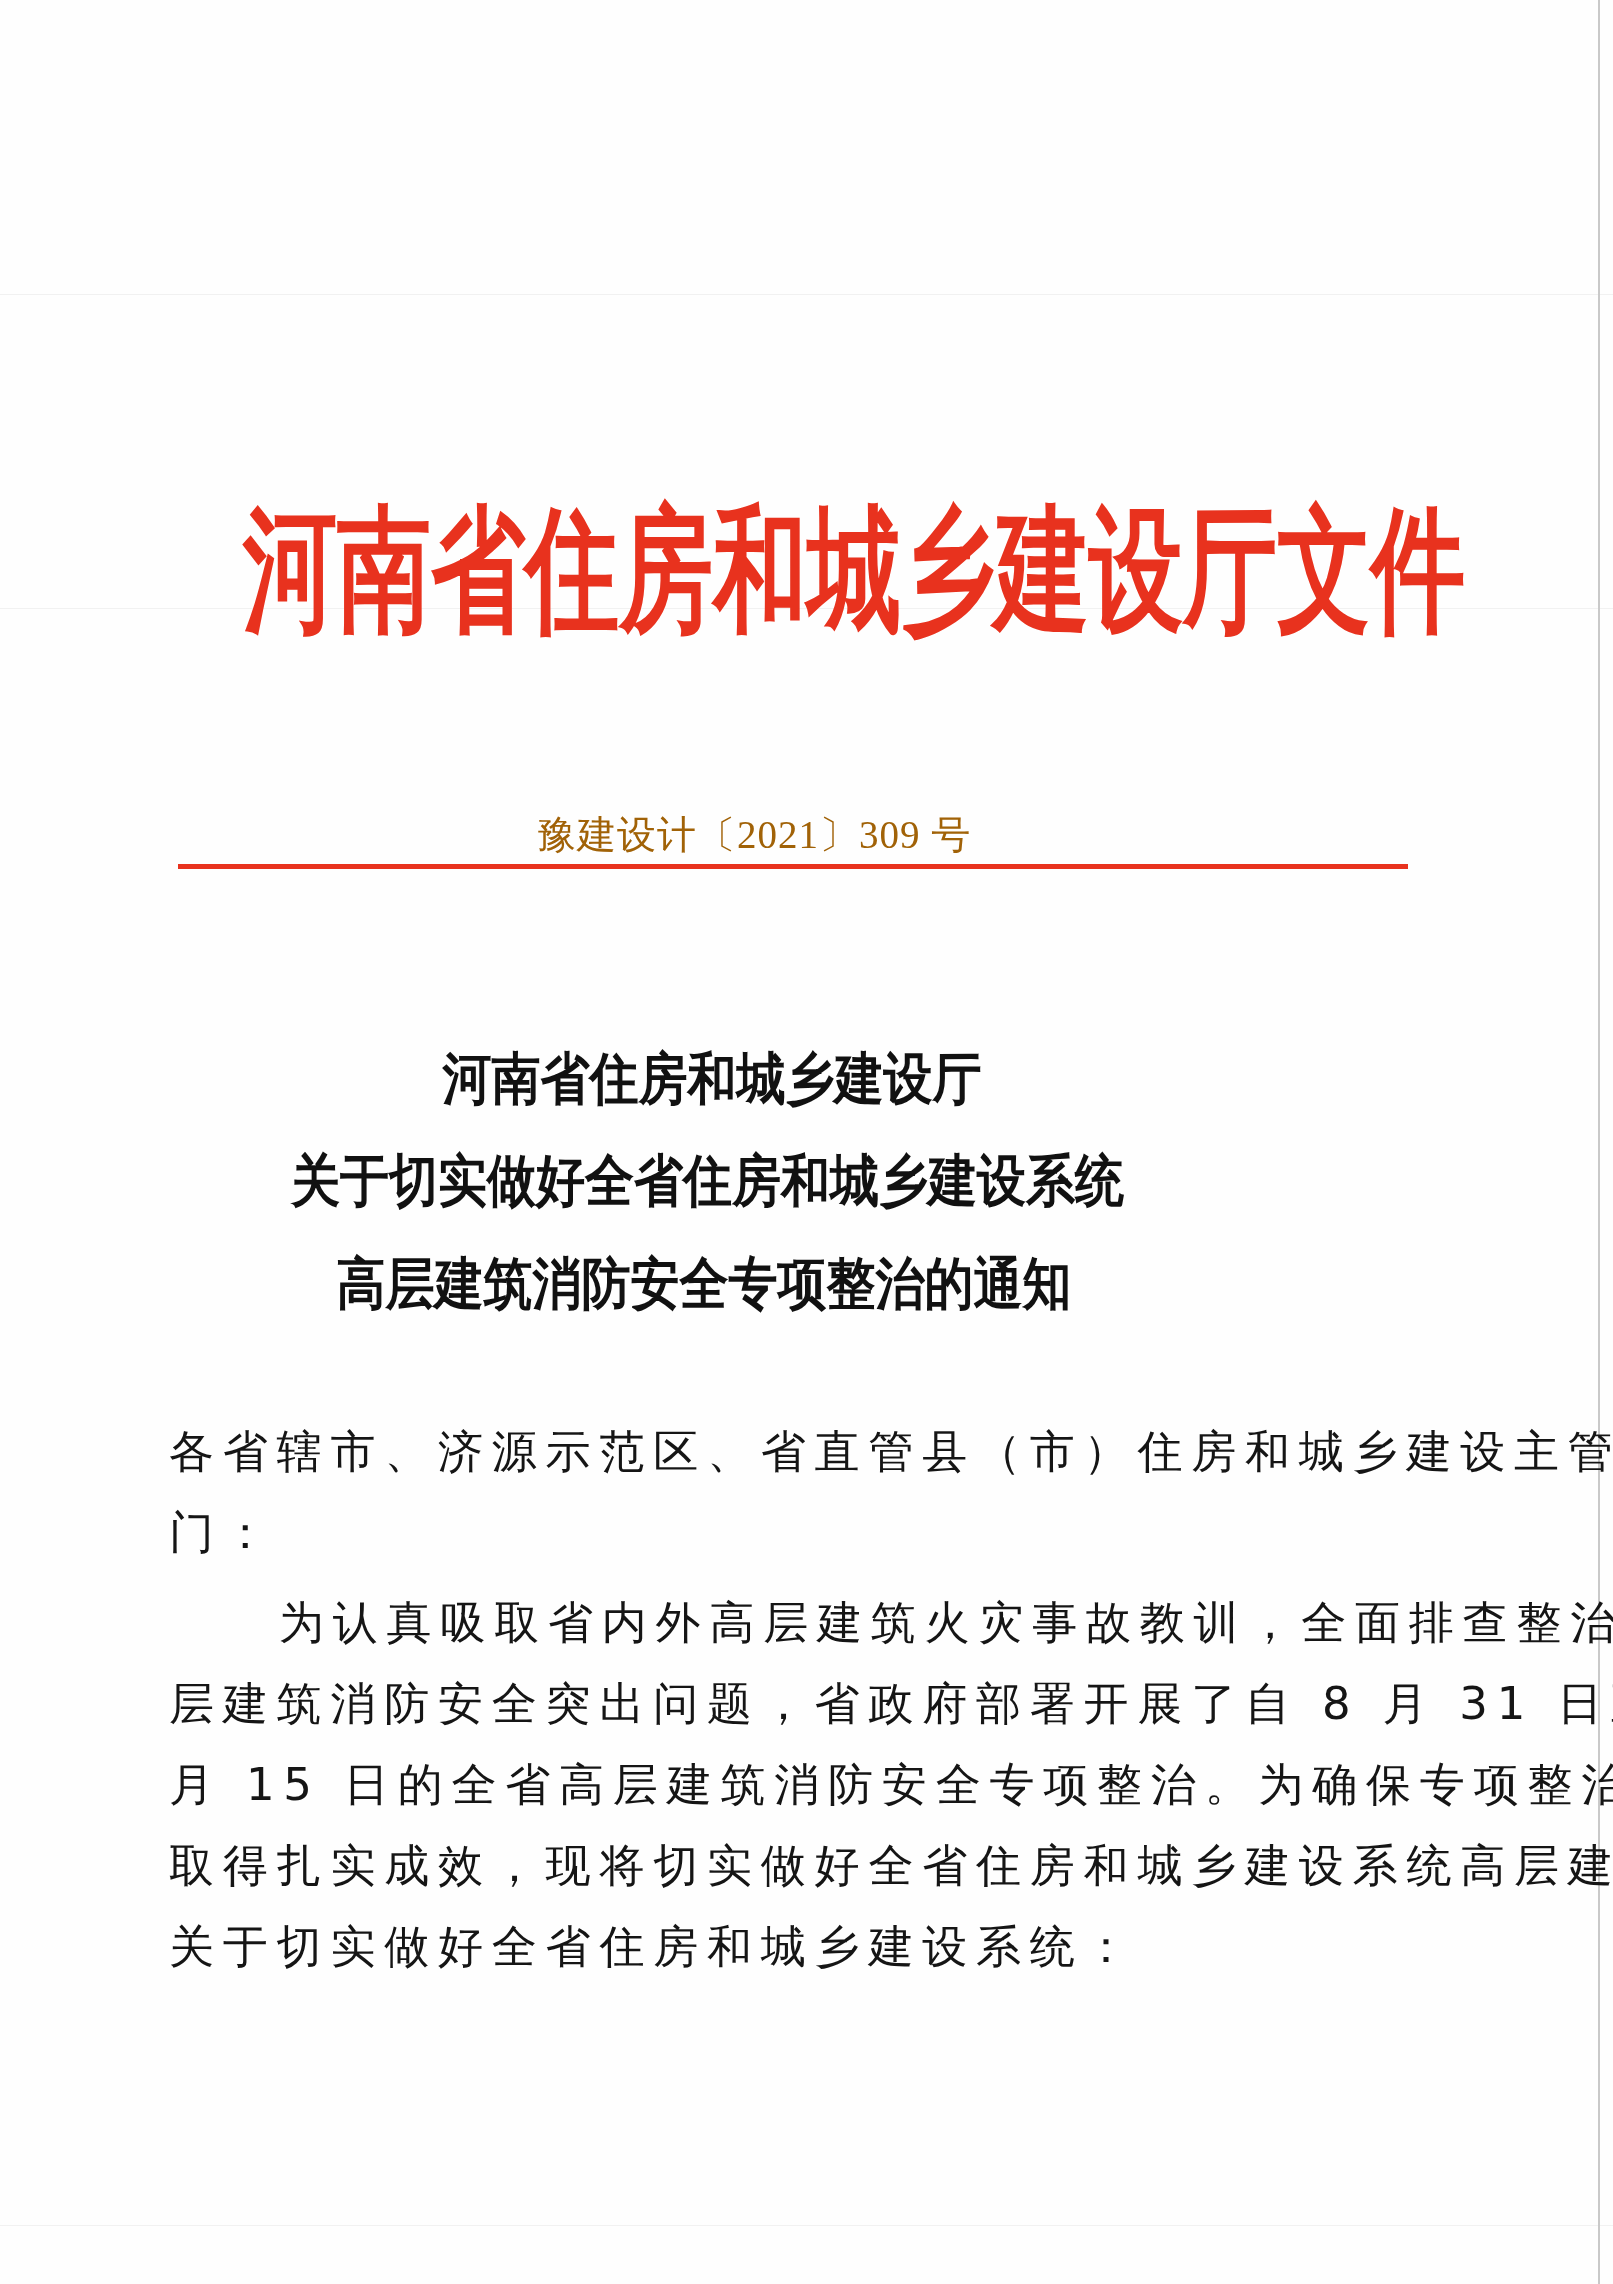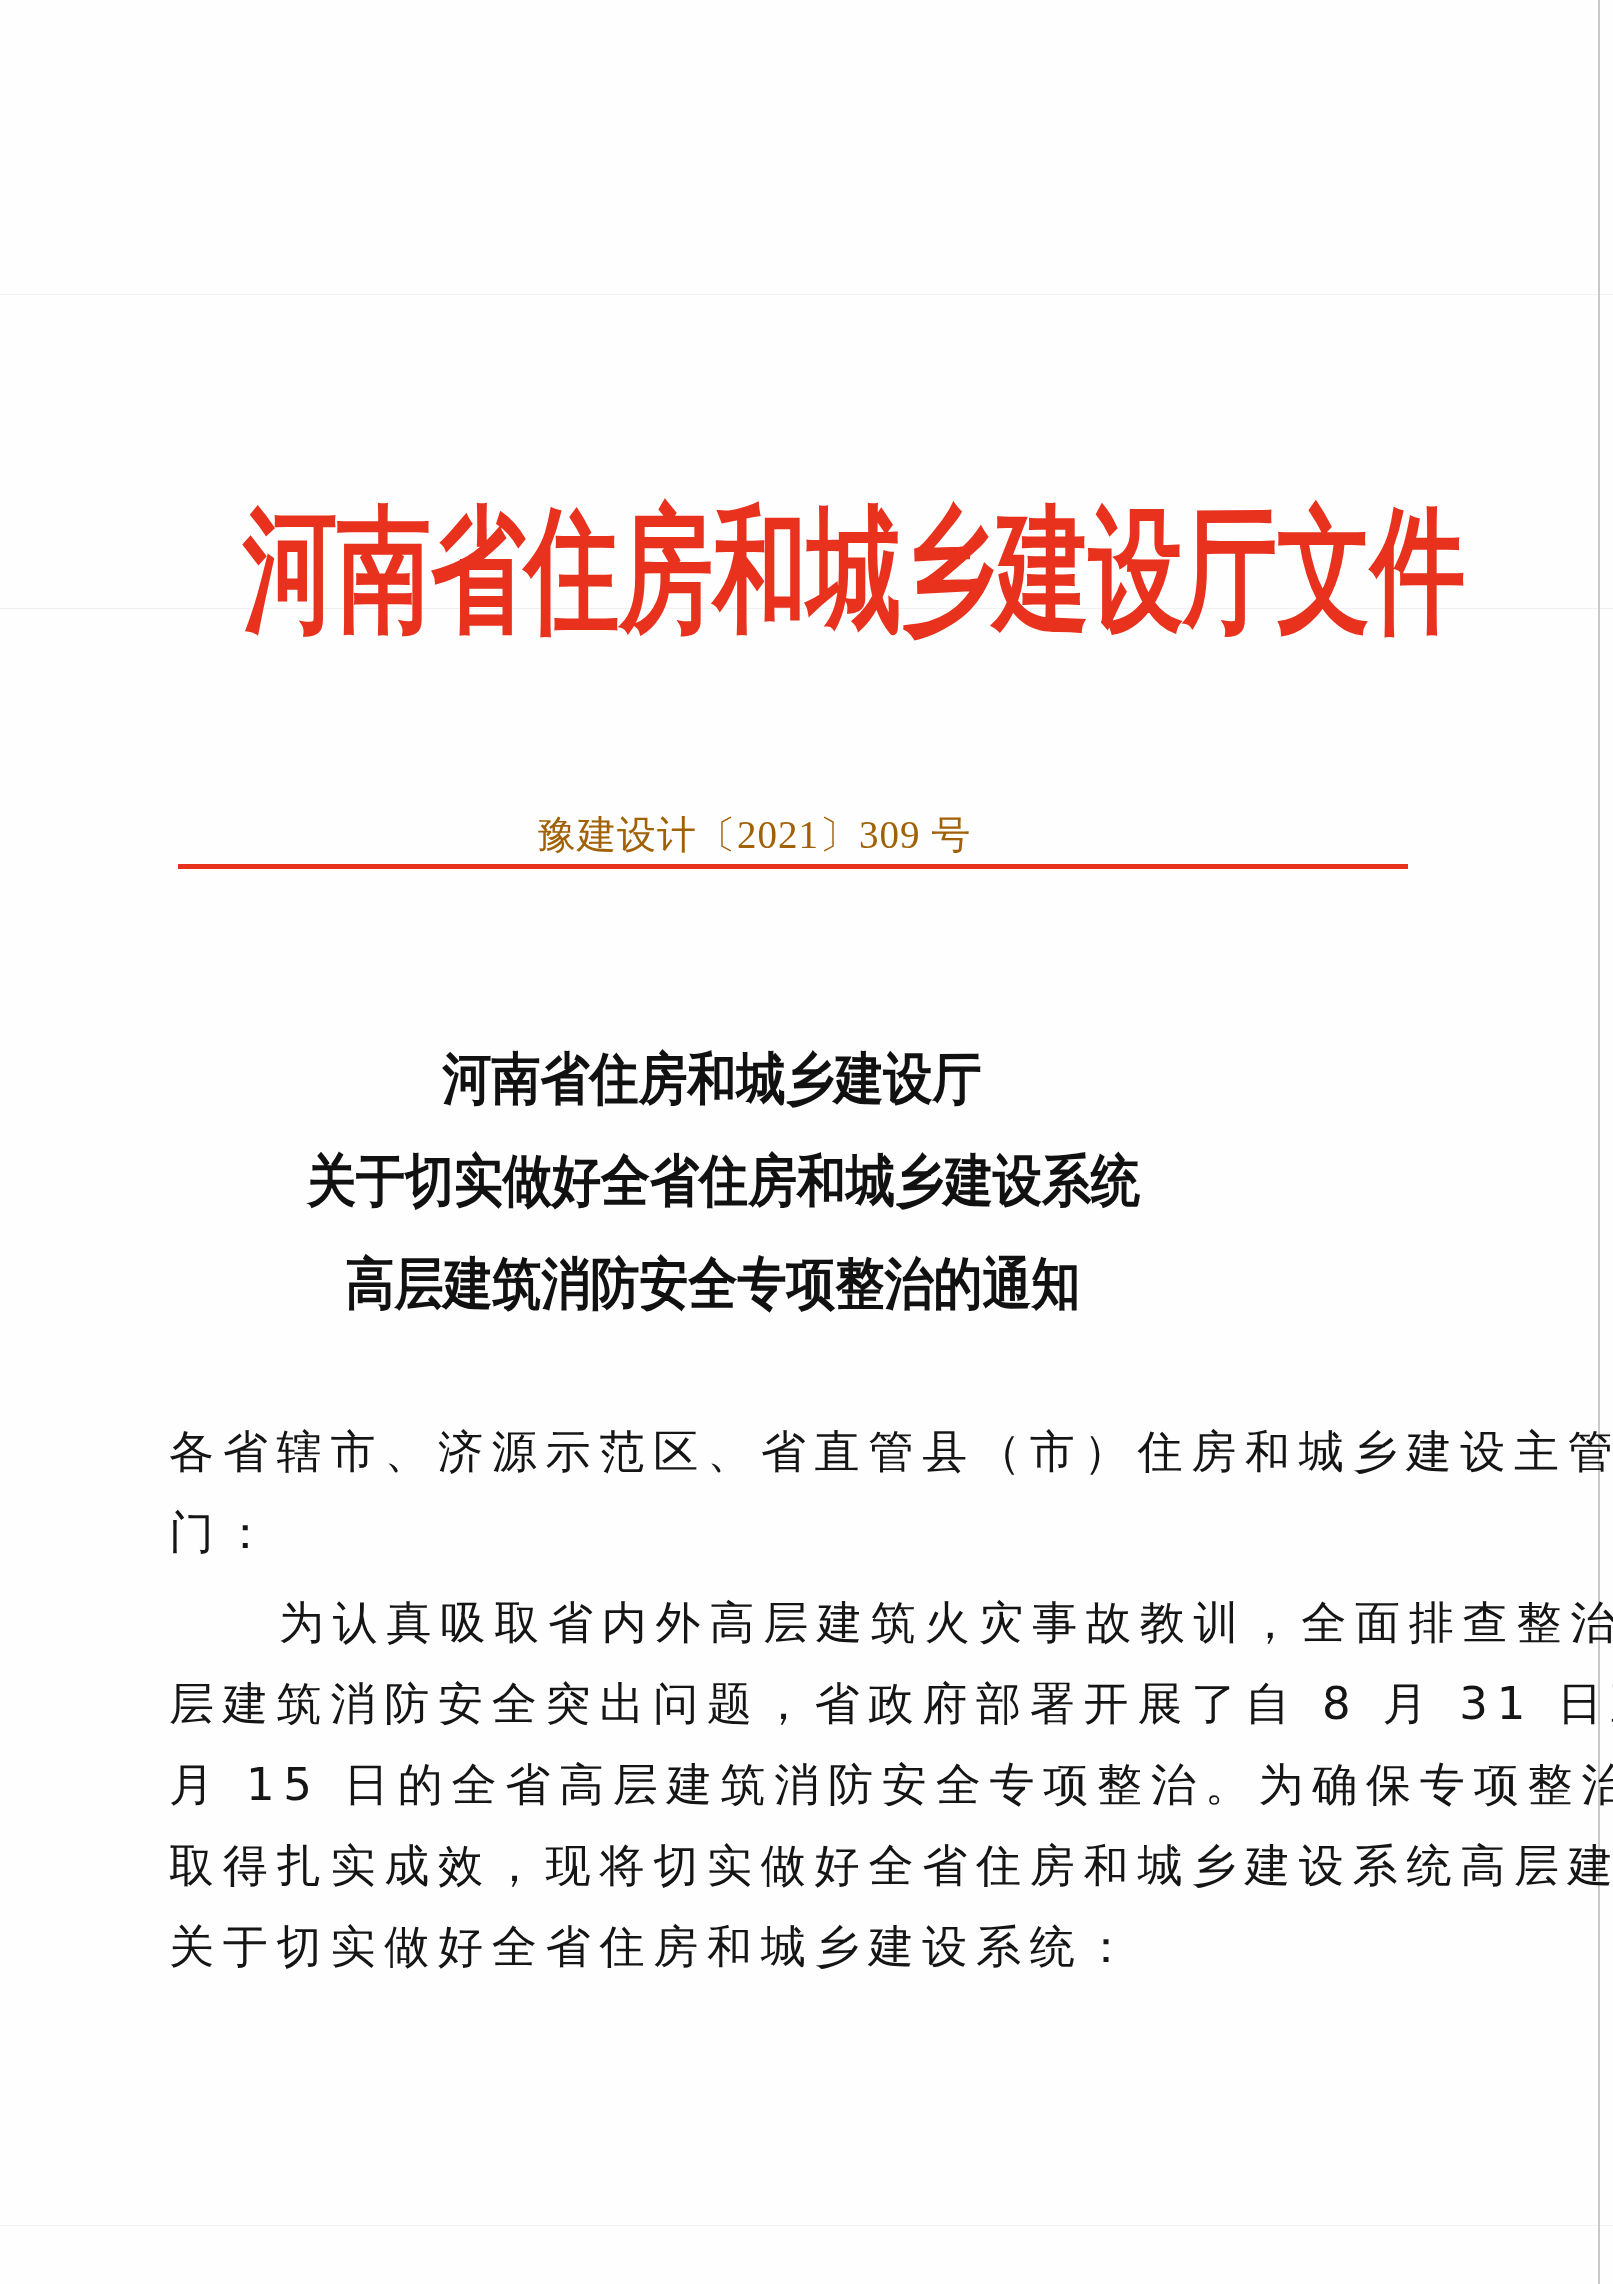--- a/index.html
+++ b/index.html
@@ -86,22 +86,22 @@
     font-weight: bold;
     font-size: 49px;
     line-height: 65px;
     white-space: nowrap;
   }
   .notice-title span {
     display: inline-block;
     transform: scaleY(1.15);
   }
   .t1 { top: 1047px; }
-  .t2 { top: 1149px; margin-left: 16px; }
-  .t3 { top: 1252px; margin-left: 9px; }
+  .t2 { top: 1149px; }
+  .t3 { top: 1252px; }
   .t1 span { margin-left: -39px; }
   .t2 span { margin-left: -48px; }
   .t3 span { margin-left: -55px; }
 
   .body-text {
     position: absolute;
     left: 169px;
     width: 1176px;
     color: #151515;
     font-family: "DejaVu Sans", "Liberation Sans", sans-serif;

